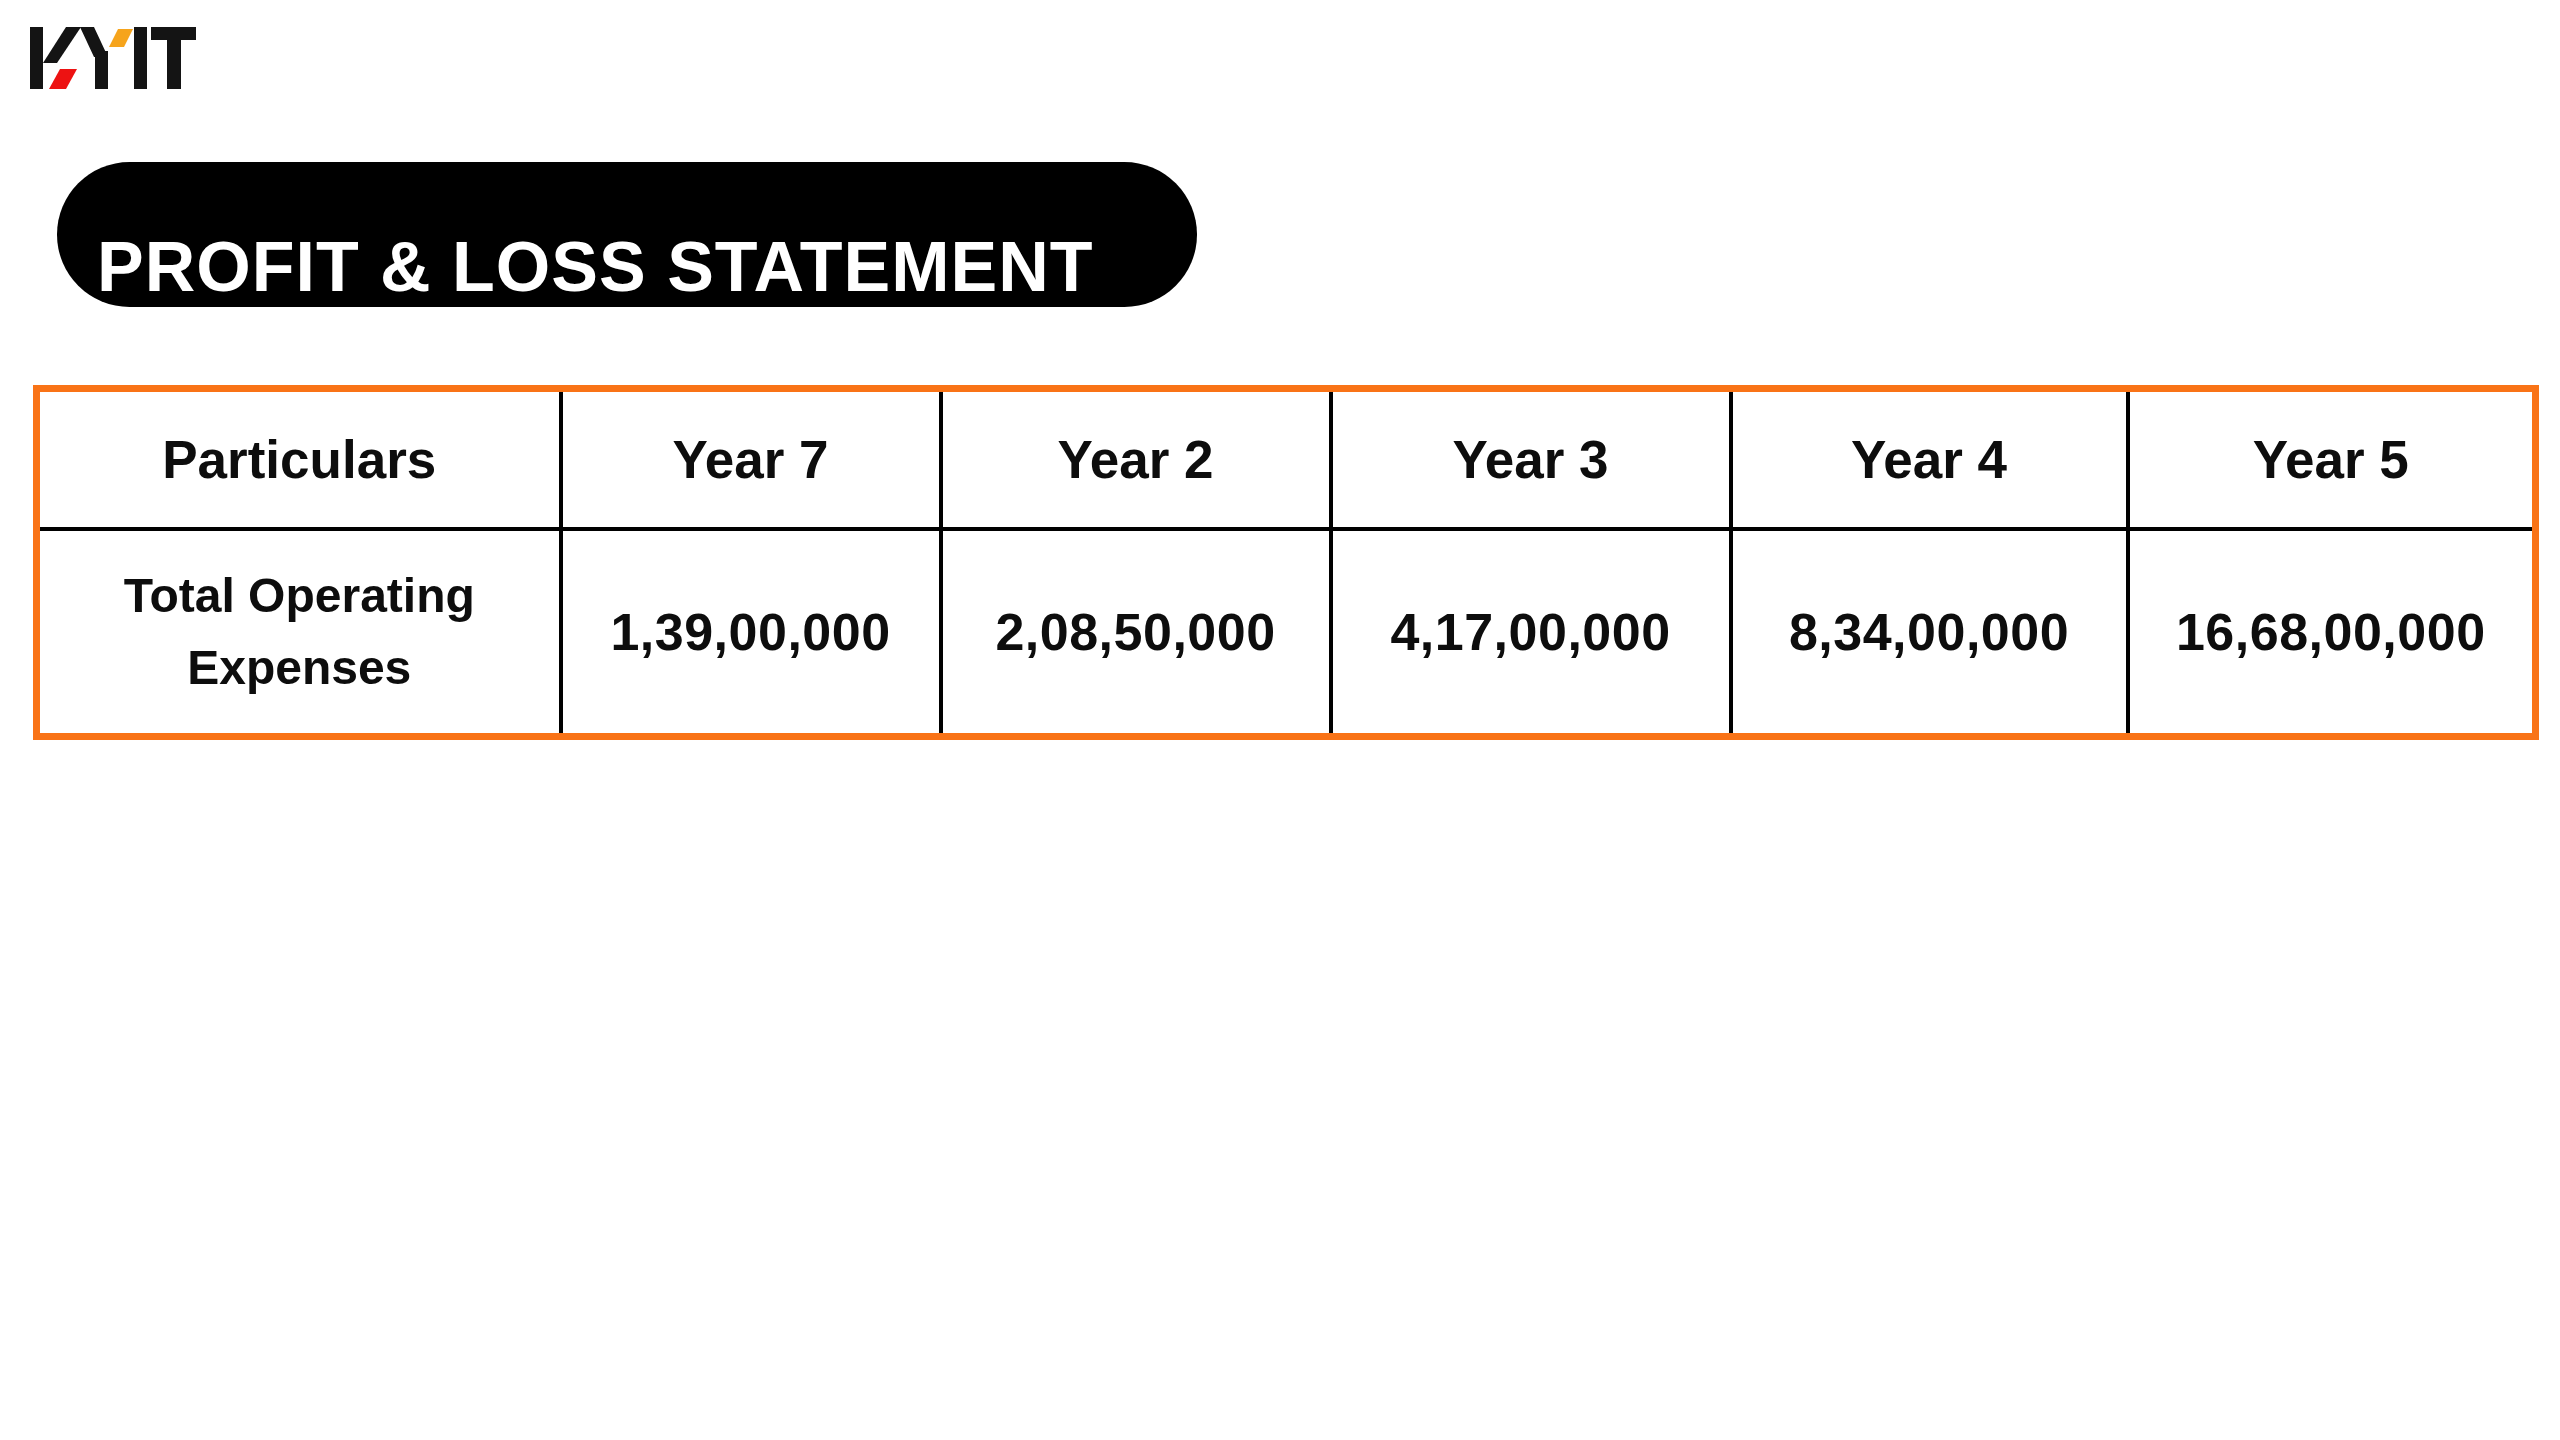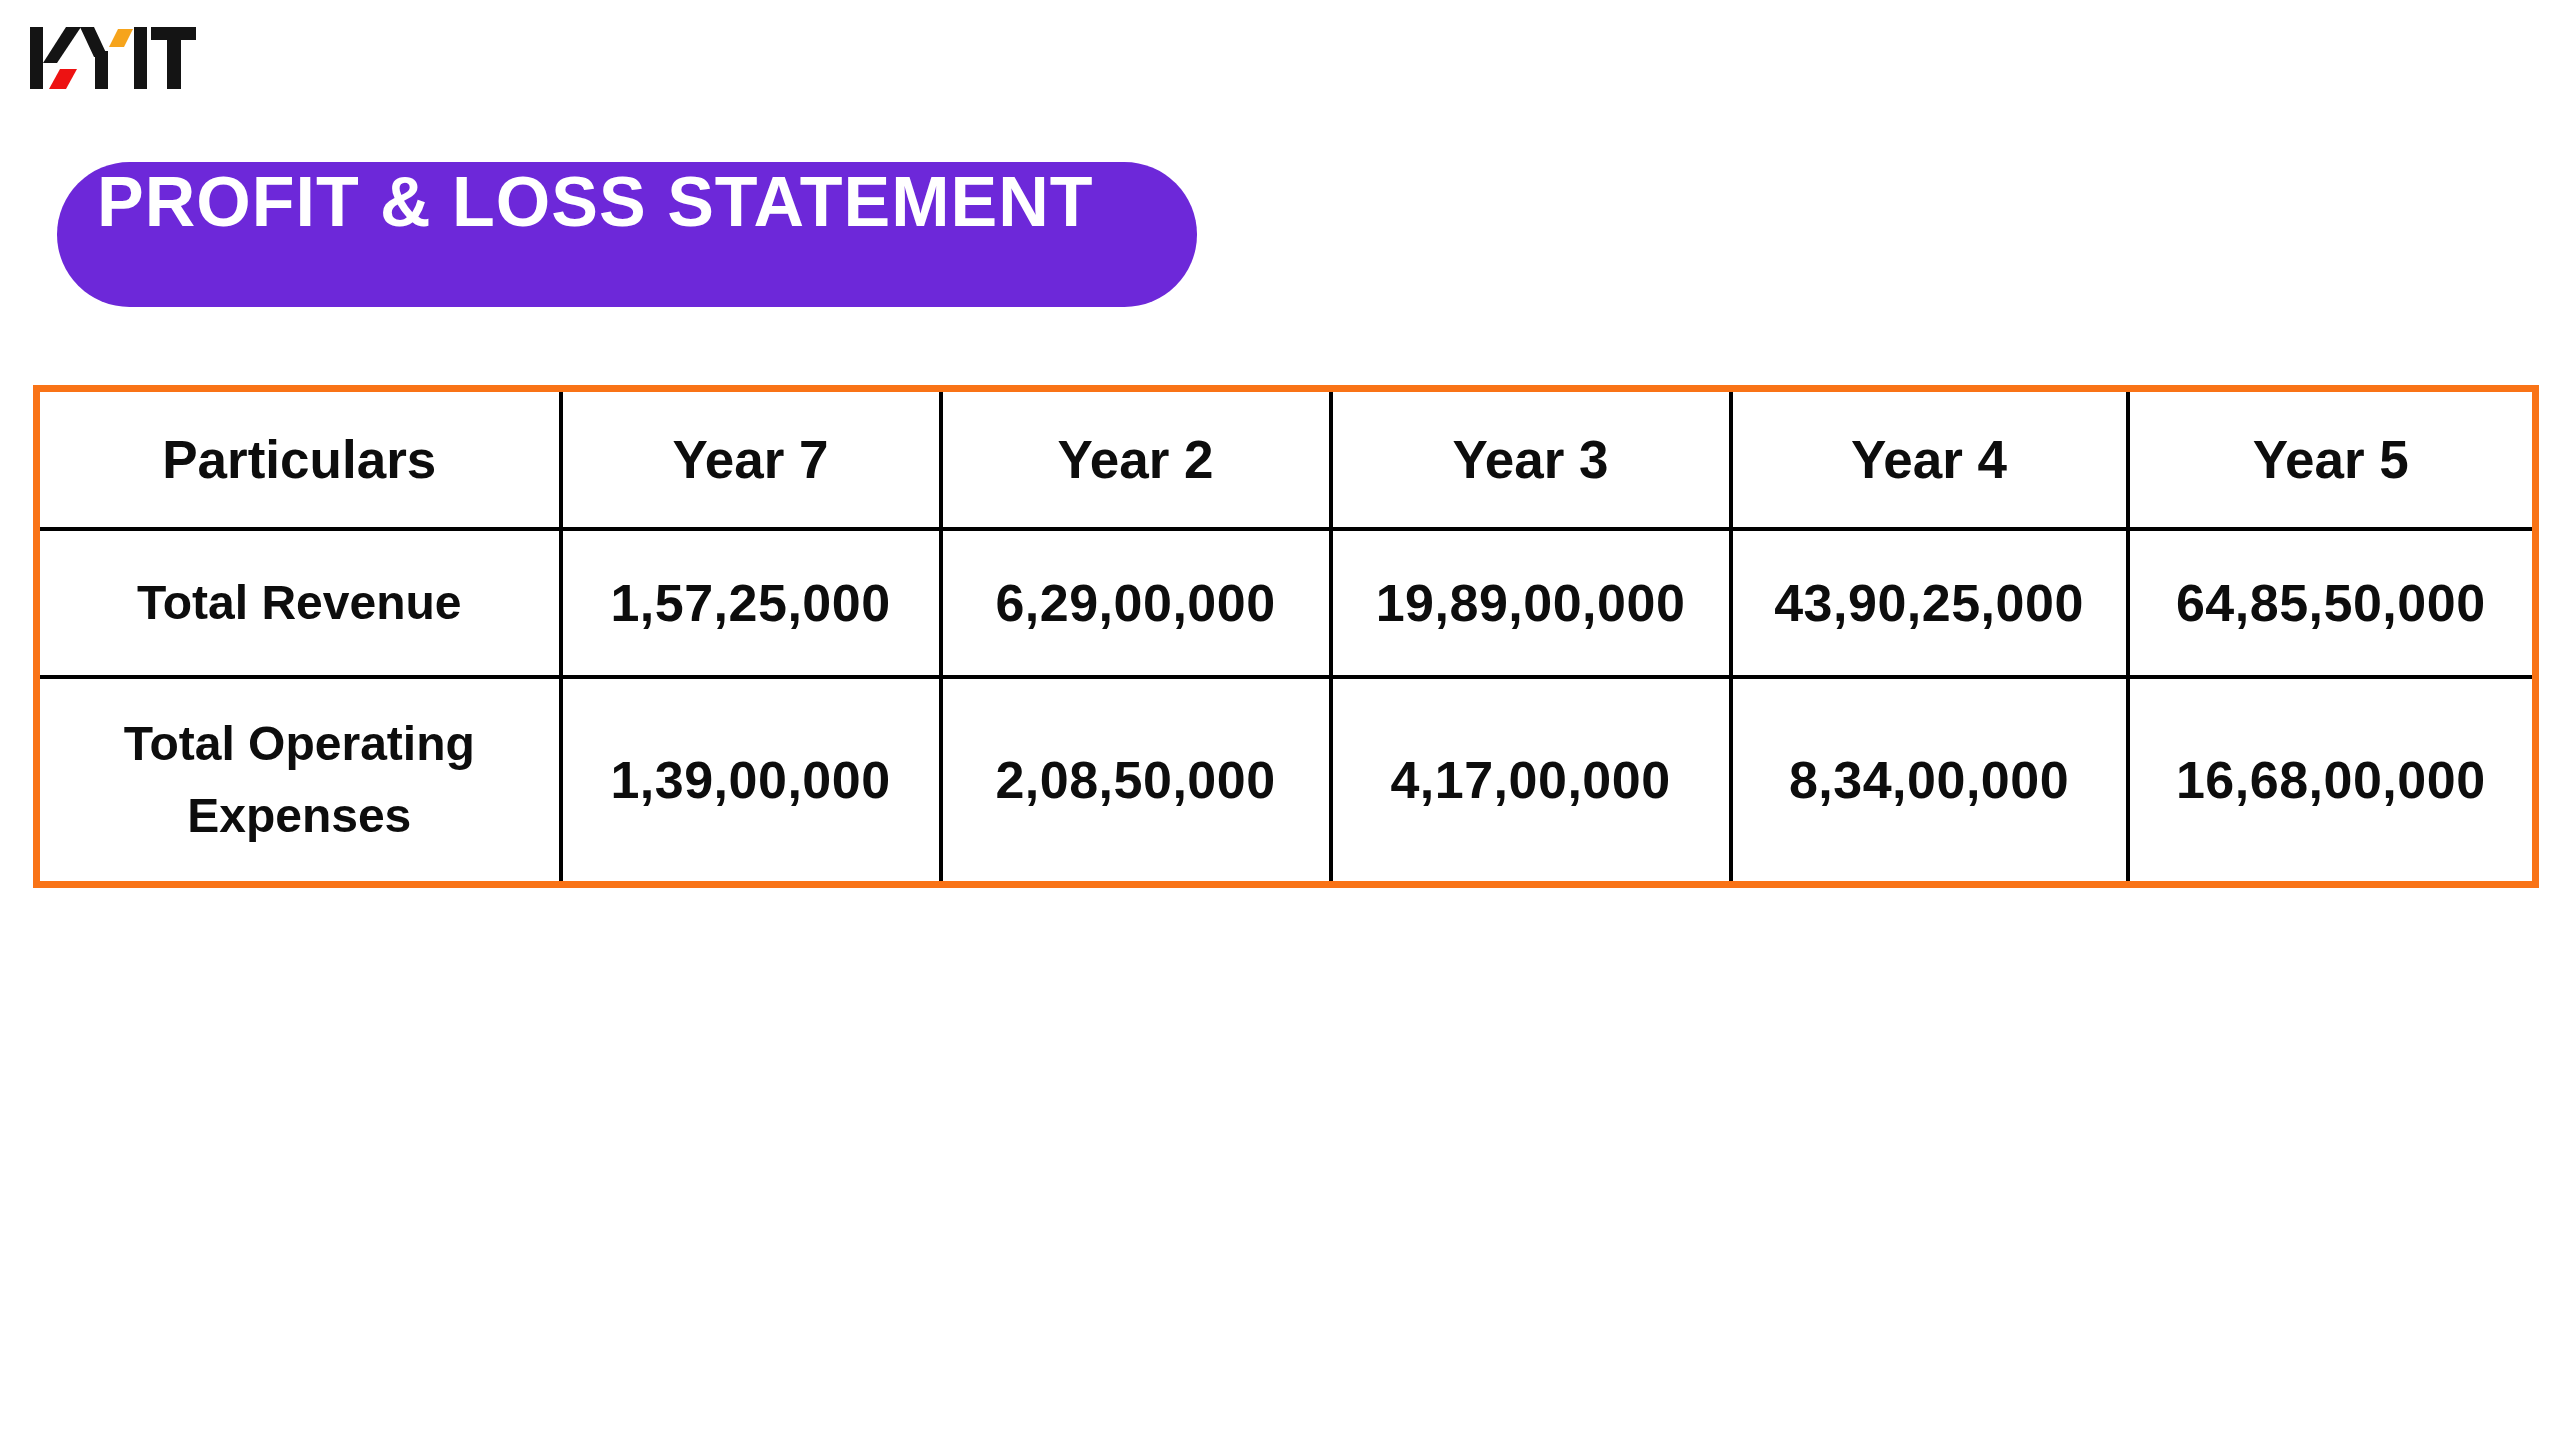--- a/index.html
+++ b/index.html
@@ -20,24 +20,24 @@
     top: 27px;
     width: 166px;
     height: 62px;
   }
   .banner {
     position: absolute;
     left: 57px;
     top: 162px;
     width: 1140px;
     height: 145px;
-    background: #6d28d9;
+    background: #000000;
     border-radius: 73px;
     display: flex;
-    align-items: flex-start;
+    align-items: flex-end;
   }
   .banner-text {
     color: #ffffff;
     font-weight: bold;
     font-size: 70px;
     letter-spacing: 1px;
     padding-left: 40px;
     white-space: nowrap;
   }
   table.pl-table {
@@ -114,28 +114,20 @@
   </colgroup>
   <tbody>
     <tr class="r-head">
       <th>Particulars</th>
       <th>Year 7</th>
       <th>Year 2</th>
       <th>Year 3</th>
       <th>Year 4</th>
       <th>Year 5</th>
     </tr>
-    <tr class="r-normal">
-      <td class="label">Total Revenue</td>
-      <td class="value">1,57,25,000</td>
-      <td class="value">6,29,00,000</td>
-      <td class="value">19,89,00,000</td>
-      <td class="value">43,90,25,000</td>
-      <td class="value">64,85,50,000</td>
-    </tr>
     <tr class="r-tall">
       <td class="label">Total Operating Expenses</td>
       <td class="value">1,39,00,000</td>
       <td class="value">2,08,50,000</td>
       <td class="value">4,17,00,000</td>
       <td class="value">8,34,00,000</td>
       <td class="value">16,68,00,000</td>
     </tr>
   </tbody>
 </table>

